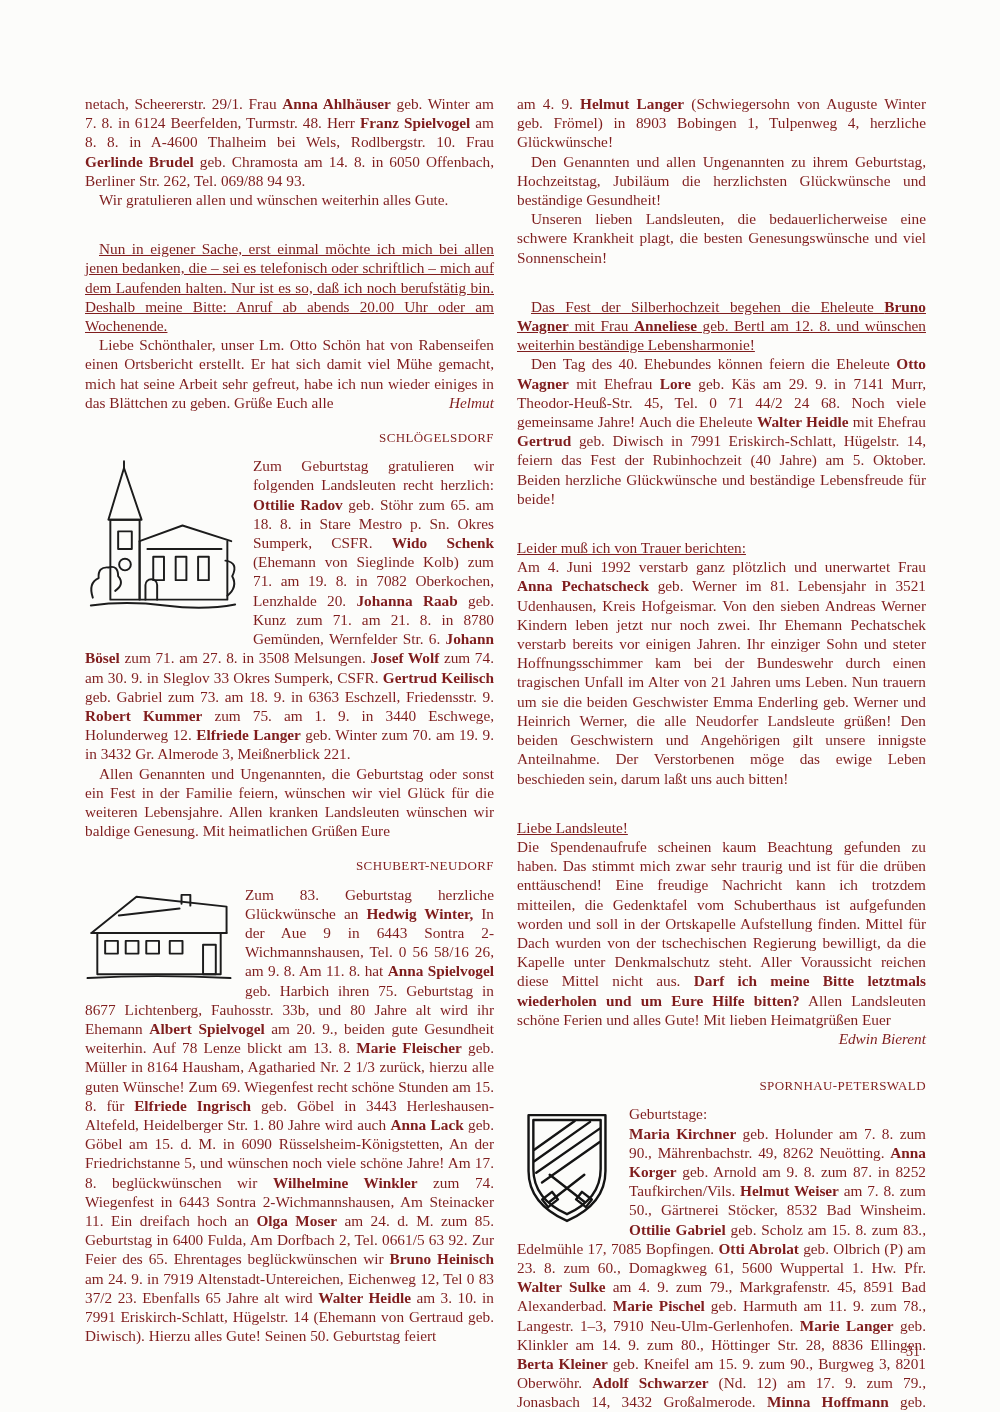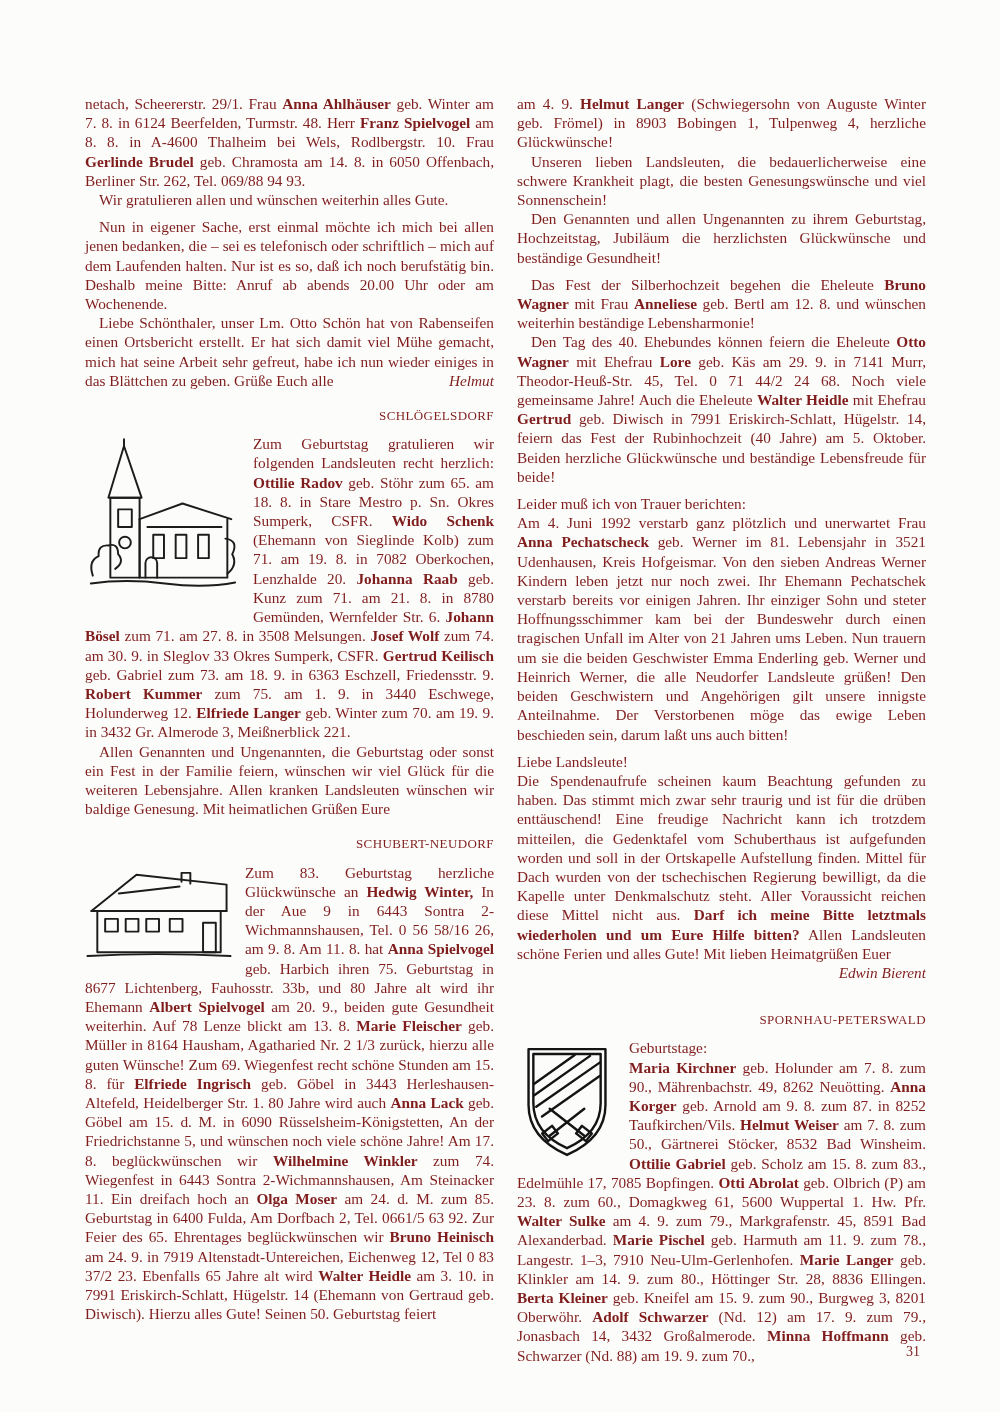--- a/index.html
+++ b/index.html
@@ -18,21 +18,21 @@
   }
   .col {
     width:409px;
     font-size:15.3px;
     line-height:19.2px;
     text-align:justify;
     hyphens:auto;
   }
   .para { margin:0; }
   .indent { text-indent:14px; }
-  .gap { margin-top:8px; }
+  .gap { margin-top:30px;text-decoration:underline; }
   .section-heading {
     font-size:13px; font-weight:normal;
     text-align:right; letter-spacing:0.4px;
     margin:16px 0 9px 0;
   }
   .signature {
     text-align:right; font-style:italic;
   }
   .signature.pull-up { margin-top:-19.2px; }
   .illus {
@@ -112,22 +112,22 @@
           </svg>
         </span>
         <p class="para"><span>Zum 83. Geburtstag herzliche Glückwünsche an </span><b>Hedwig Winter,</b><span> In der Aue 9 in 6443 Sontra 2-Wichmannshausen, Tel. 0 56 58/16 26, am 9. 8. Am 11. 8. hat </span><b>Anna Spielvogel</b><span> geb. Harbich ihren 75. Geburtstag in 8677 Lichtenberg, Fauhosstr. 33b, und 80 Jahre alt wird ihr Ehemann </span><b>Albert Spielvogel</b><span> am 20. 9., beiden gute Gesundheit weiterhin. Auf 78 Lenze blickt am 13. 8. </span><b>Marie Fleischer</b><span> geb. Müller in 8164 Hausham, Agatharied Nr. 2 1/3 zurück, hierzu alle guten Wünsche! Zum 69. Wiegenfest recht schöne Stunden am 15. 8. für </span><b>Elfriede Ingrisch</b><span> geb. Göbel in 3443 Herleshausen-Altefeld, Heidelberger Str. 1. 80 Jahre wird auch </span><b>Anna Lack</b><span> geb. Göbel am 15. d. M. in 6090 Rüsselsheim-Königstetten, An der Friedrichstanne 5, und wünschen noch viele schöne Jahre! Am 17. 8. beglückwünschen wir </span><b>Wilhelmine Winkler</b><span> zum 74. Wiegenfest in 6443 Sontra 2-Wichmannshausen, Am Steinacker 11. Ein dreifach hoch an </span><b>Olga Moser</b><span> am 24. d. M. zum 85. Geburtstag in 6400 Fulda, Am Dorfbach 2, Tel. 0661/5 63 92. Zur Feier des 65. Ehrentages beglückwünschen wir </span><b>Bruno Heinisch</b><span> am 24. 9. in 7919 Altenstadt-Untereichen, Eichenweg 12, Tel 0 83 37/2 23. Ebenfalls 65 Jahre alt wird </span><b>Walter Heidle</b><span> am 3. 10. in 7991 Eriskirch-Schlatt, Hügelstr. 14 (Ehemann von Gertraud geb. Diwisch). Hierzu alles Gute! Seinen 50. Geburtstag feiert</span></p>
       </div>
 
     </div>
 
     <div class="col">
 
       <p class="para"><span>am 4. 9. </span><b>Helmut Langer</b><span> (Schwiegersohn von Auguste Winter geb. Frömel) in 8903 Bobingen 1, Tulpenweg 4, herzliche Glückwünsche!</span></p>
+      <p class="para indent"><span>Den Genannten und allen Ungenannten zu ihrem Geburtstag, Hochzeitstag, Jubiläum die herzlichsten Glückwünsche und beständige Gesundheit!</span></p>
       <p class="para indent"><span>Unseren lieben Landsleuten, die bedauerlicherweise eine schwere Krankheit plagt, die besten Genesungswünsche und viel Sonnenschein!</span></p>
-      <p class="para indent"><span>Den Genannten und allen Ungenannten zu ihrem Geburtstag, Hochzeitstag, Jubiläum die herzlichsten Glückwünsche und beständige Gesundheit!</span></p>
 
       <p class="para indent gap"><span>Das Fest der Silberhochzeit begehen die Eheleute </span><b>Bruno Wagner</b><span> mit Frau </span><b>Anneliese</b><span> geb. Bertl am 12. 8. und wünschen weiterhin beständige Lebensharmonie!</span></p>
       <p class="para indent"><span>Den Tag des 40. Ehebundes können feiern die Eheleute </span><b>Otto Wagner</b><span> mit Ehefrau </span><b>Lore</b><span> geb. Käs am 29. 9. in 7141 Murr, Theodor-Heuß-Str. 45, Tel. 0 71 44/2 24 68. Noch viele gemeinsame Jahre! Auch die Eheleute </span><b>Walter Heidle</b><span> mit Ehefrau </span><b>Gertrud</b><span> geb. Diwisch in 7991 Eriskirch-Schlatt, Hügelstr. 14, feiern das Fest der Rubinhochzeit (40 Jahre) am 5. Oktober. Beiden herzliche Glückwünsche und beständige Lebensfreude für beide!</span></p>
 
       <p class="para gap"><span>Leider muß ich von Trauer berichten:</span></p>
       <p class="para"><span>Am 4. Juni 1992 verstarb ganz plötzlich und unerwartet Frau </span><b>Anna Pechatscheck</b><span> geb. Werner im 81. Lebensjahr in 3521 Udenhausen, Kreis Hofgeismar. Von den sieben Andreas Werner Kindern leben jetzt nur noch zwei. Ihr Ehemann Pechatschek verstarb bereits vor einigen Jahren. Ihr einziger Sohn und steter Hoffnungsschimmer kam bei der Bundeswehr durch einen tragischen Unfall im Alter von 21 Jahren ums Leben. Nun trauern um sie die beiden Geschwister Emma Enderling geb. Werner und Heinrich Werner, die alle Neudorfer Landsleute grüßen! Den beiden Geschwistern und Angehörigen gilt unsere innigste Anteilnahme. Der Verstorbenen möge das ewige Leben beschieden sein, darum laßt uns auch bitten!</span></p>
 
       <p class="para gap"><span>Liebe Landsleute!</span></p>
       <p class="para"><span>Die Spendenaufrufe scheinen kaum Beachtung gefunden zu haben. Das stimmt mich zwar sehr traurig und ist für die drüben enttäuschend! Eine freudige Nachricht kann ich trotzdem mitteilen, die Gedenktafel vom Schuberthaus ist aufgefunden worden und soll in der Ortskapelle Aufstellung finden. Mittel für Dach wurden von der tschechischen Regierung bewilligt, da die Kapelle unter Denkmalschutz steht. Aller Voraussicht reichen diese Mittel nicht aus. </span><b>Darf ich meine Bitte letztmals wiederholen und um Eure Hilfe bitten?</b><span> Allen Landsleuten schöne Ferien und alles Gute! Mit lieben Heimatgrüßen Euer</span></p>
       <div class="signature">Edwin Bierent</div>

